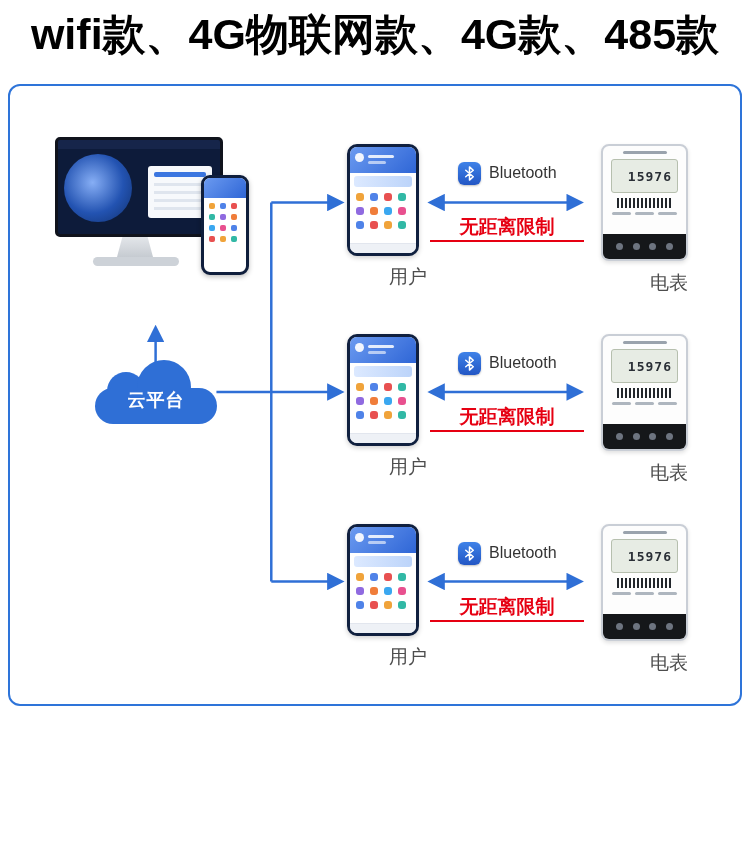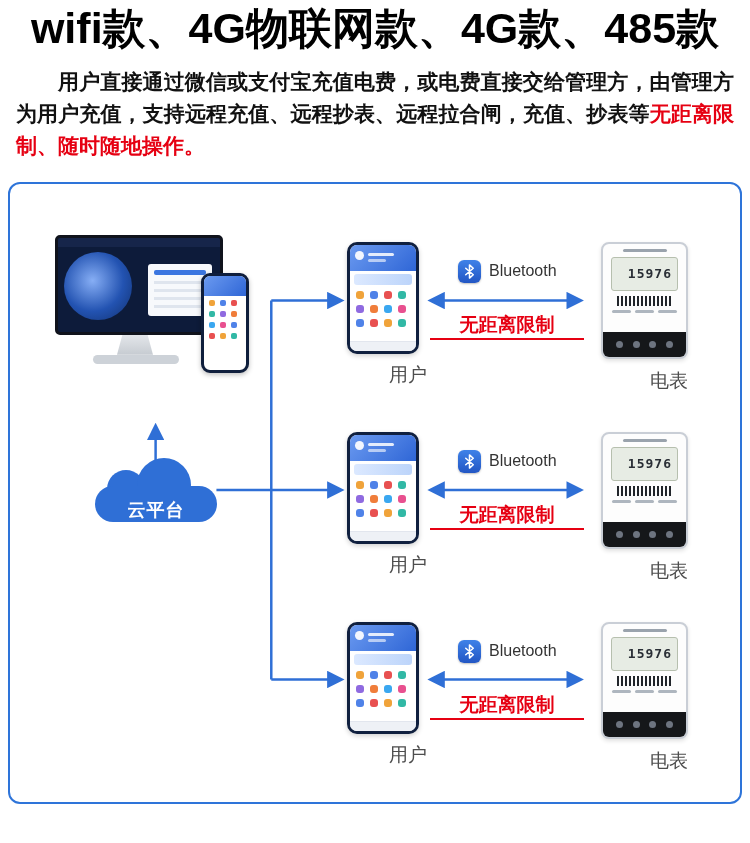--- a/index.html
+++ b/index.html
@@ -1,20 +1,20 @@
 <!DOCTYPE html>
 <html><head>
 <meta charset="utf-8">
 <style>
   html,body{margin:0;padding:0;background:#fff}
   .page{position:relative;width:750px;height:843px;margin:0 auto;background:#fff;
         font-family:"Liberation Sans","DejaVu Sans",sans-serif;overflow:hidden}
 
   
-  .title{margin:0 10px 8px;text-align:center;font-size:43px;font-weight:800;color:#000}
+  .title{margin:6px 10px 8px;text-align:center;font-size:43px;font-weight:800;color:#000}
   .intro{margin:6px 16px 0;font-size:21px;line-height:1.52;color:#111;font-weight:600;
          text-indent:2em;text-align:justify}
   .intro .hl{color:#e60012;font-weight:700}
 
   
   .diagram{position:relative;margin:20px 8px 0;height:618px;border:2px solid #2e74d9;border-radius:12px;background:#fff}
   .connectors{position:absolute;inset:0;width:100%;height:100%;pointer-events:none}
 
   .label{position:absolute;text-align:right;font-size:19px;color:#4d4d4d}
 
@@ -77,31 +77,30 @@
               background:#fff;overflow:hidden;box-shadow:0 2px 5px rgba(0,0,0,.25);box-sizing:border-box}
   .mini-head{height:20px;background:linear-gradient(135deg,#6b9af0,#2f66d6)}
   .mini-grid{display:flex;flex-wrap:wrap;padding:2px}
   .mini-grid i{width:6px;height:6px;border-radius:2px;margin:2.5px;display:block}
 
   
   .cloud{position:absolute;left:85px;top:278px;width:122px;height:60px}
   .cloud .puff1{position:absolute;left:12px;top:8px;width:38px;height:38px;border-radius:50%;background:#2f6fd6}
   .cloud .puff2{position:absolute;left:42px;top:-4px;width:54px;height:54px;border-radius:50%;background:#2f6fd6}
   .cloud .base{position:absolute;left:0;bottom:0;width:122px;height:36px;border-radius:18px;background:#2f6fd6;
-               display:flex;align-items:flex-end;justify-content:center}
+               display:flex;align-items:flex-start;justify-content:center}
   .cloud .base span{color:#fff;font-size:18px;font-weight:700;letter-spacing:1px}
 </style>
 </head>
 <body>
 
 <div class="page">
 
   <h1 class="title">wifi款、4G物联网款、4G款、485款</h1>
 
-  <p class="intro"><span>用户直接通过微信或支付宝充值电费，或电费直接交给管理方，由管理方为用户充值，支持远程充值、远程抄表、远程拉合闸，充值、抄表等</span><span class="hl">无距离限制、随时随地操作。</span></p>
 
   <div class="diagram">
 
     <svg class="connectors" viewBox="0 0 732 618" xmlns="http://www.w3.org/2000/svg">
       <defs>
         <marker id="arr" viewBox="0 0 10 10" refX="8" refY="5" markerWidth="7" markerHeight="7" orient="auto-start-reverse">
           <path d="M0 0 L10 5 L0 10 z" fill="#2f6fd6"></path>
         </marker>
       </defs>
       <g stroke="#2f6fd6" stroke-width="2.5" fill="none">

